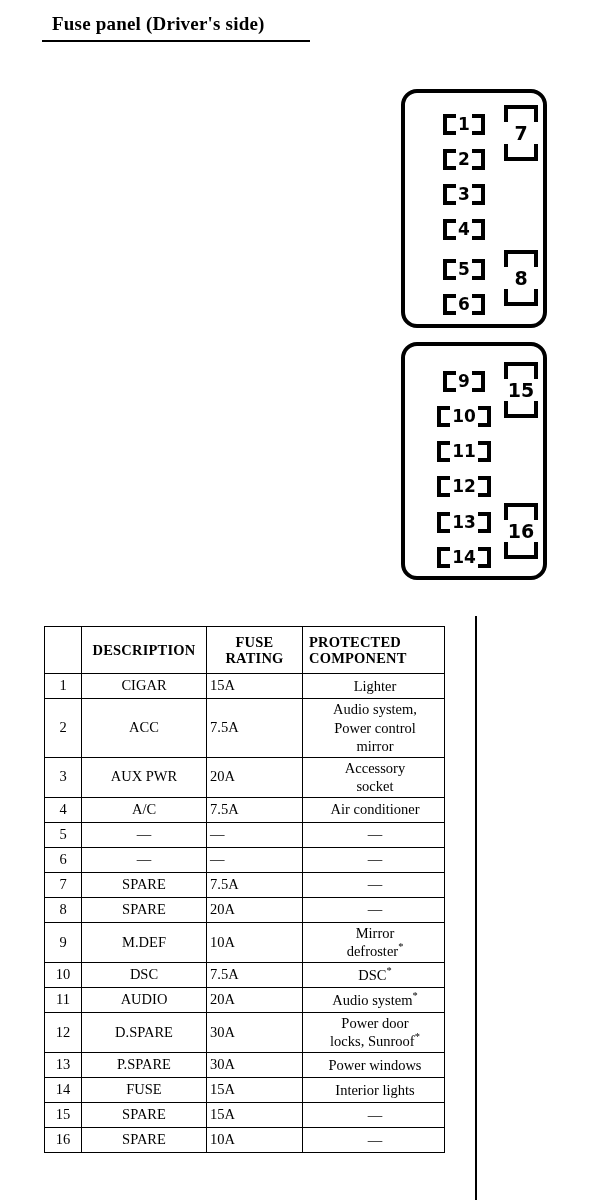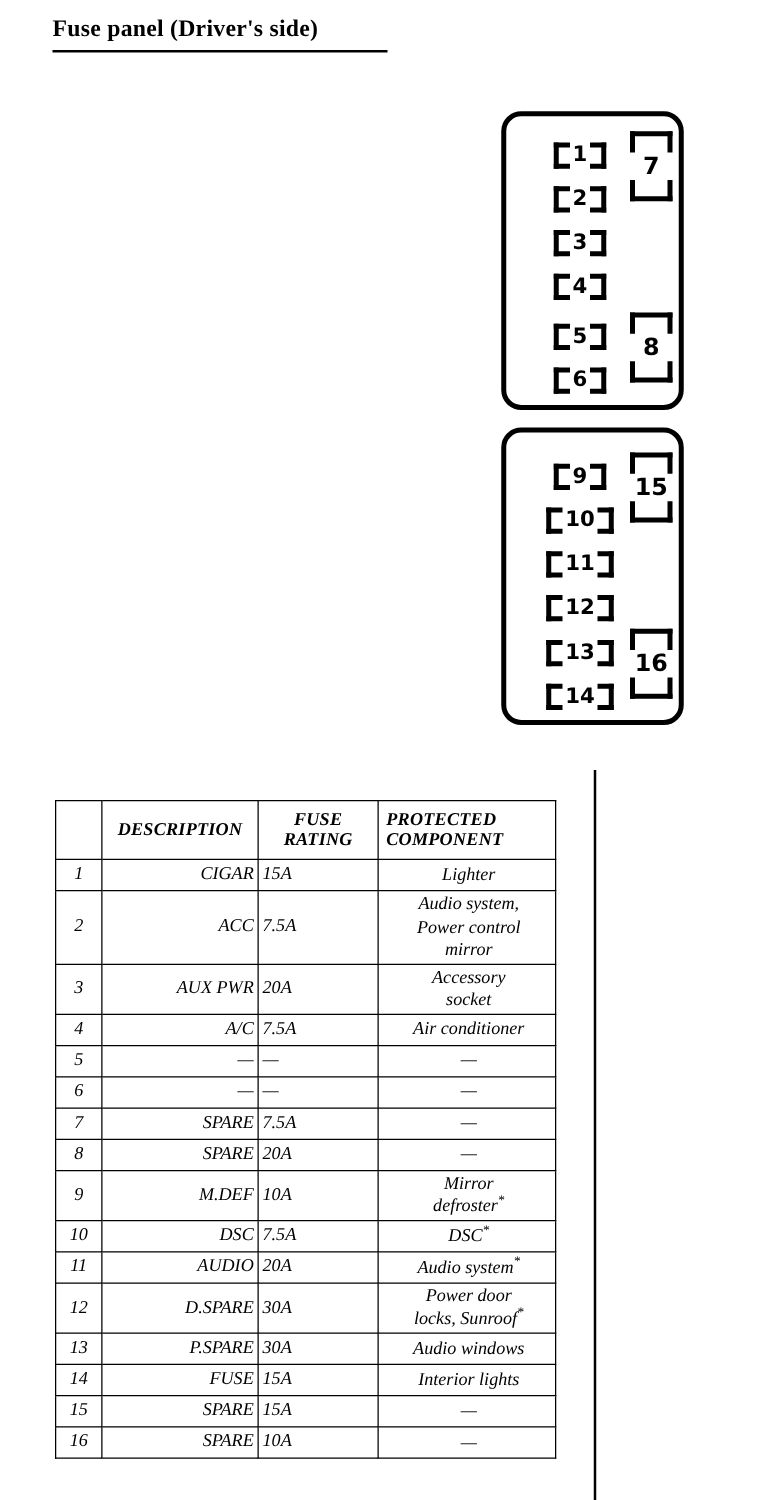--- a/index.html
+++ b/index.html
@@ -11,21 +11,21 @@
     width: 608px; height: 1200px;
     position: relative;
     font-family: "Liberation Serif", "DejaVu Serif", serif;
     color: #000000;
     overflow: hidden;
   }
 
   
   .page-title {
     position: absolute;
-    left: 42px; top: 13px;
+    left: 52px; top: 13px;
     font-size: 19px;
     font-weight: bold;
     letter-spacing: 0.2px;
     white-space: nowrap;
   }
   .page-title-underline {
     position: absolute;
     left: 42px; top: 40px;
     width: 268px; height: 2px;
     background: #000;
@@ -93,44 +93,43 @@
     font-family: "DejaVu Sans", "Liberation Sans", sans-serif;
     font-weight: bold;
     font-size: 19px;
     line-height: 20px;
     margin: 1px 0;
   }
 
   
   #fuse-table {
     position: absolute;
-    left: 44px; top: 640px;
+    left: 44px; top: 626px;
     width: 400px;
     border-collapse: collapse;
     table-layout: fixed;
     font-size: 14.5px;
-    font-style: italic;
   }
   #fuse-table td, #fuse-table th {
     border: 1.5px solid #000;
     padding: 1px 3px;
     vertical-align: middle;
     font-weight: normal;
   }
   #fuse-table thead th {
     font-weight: bold;
     font-size: 14.5px;
     text-align: center;
     letter-spacing: 0.2px;
     line-height: 1.12;
     height: 47px;
     padding: 2px 2px;
   }
   .col-num  { width: 37px;  text-align: center; }
-  .col-desc { width: 125px; text-align: right; }
+  .col-desc { width: 125px; text-align: center; }
   .col-rate { width: 96px;  text-align: left; }
   .col-comp { width: 142px; text-align: center; padding-left: 6px !important; }
 
   #fuse-table tbody td { height: 25px; line-height: 1.2; }
   #fuse-table tbody td.col-comp { line-height: 1.28; }
   sup { font-size: 0.72em; vertical-align: super; line-height: 0; }
 
   
   #page-rule {
     position: absolute;
@@ -316,21 +315,21 @@
       <tr>
         <td class="col-num">12</td>
         <td class="col-desc">D.SPARE</td>
         <td class="col-rate">30A</td>
         <td class="col-comp">Power door<br>locks, Sunroof<sup>*</sup></td>
       </tr>
       <tr>
         <td class="col-num">13</td>
         <td class="col-desc">P.SPARE</td>
         <td class="col-rate">30A</td>
-        <td class="col-comp">Audio windows</td>
+        <td class="col-comp">Power windows</td>
       </tr>
       <tr>
         <td class="col-num">14</td>
         <td class="col-desc">FUSE</td>
         <td class="col-rate">15A</td>
         <td class="col-comp">Interior lights</td>
       </tr>
       <tr>
         <td class="col-num">15</td>
         <td class="col-desc">SPARE</td>

